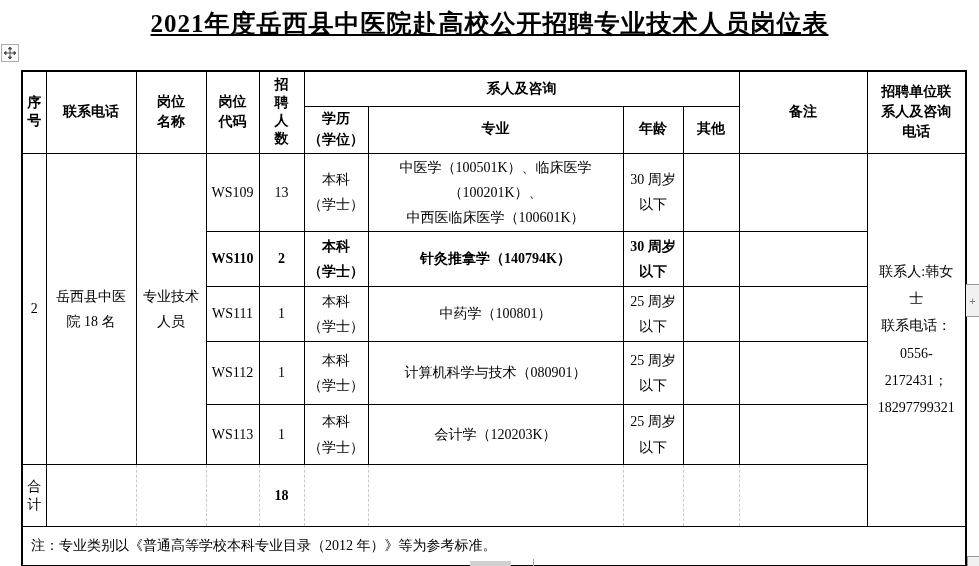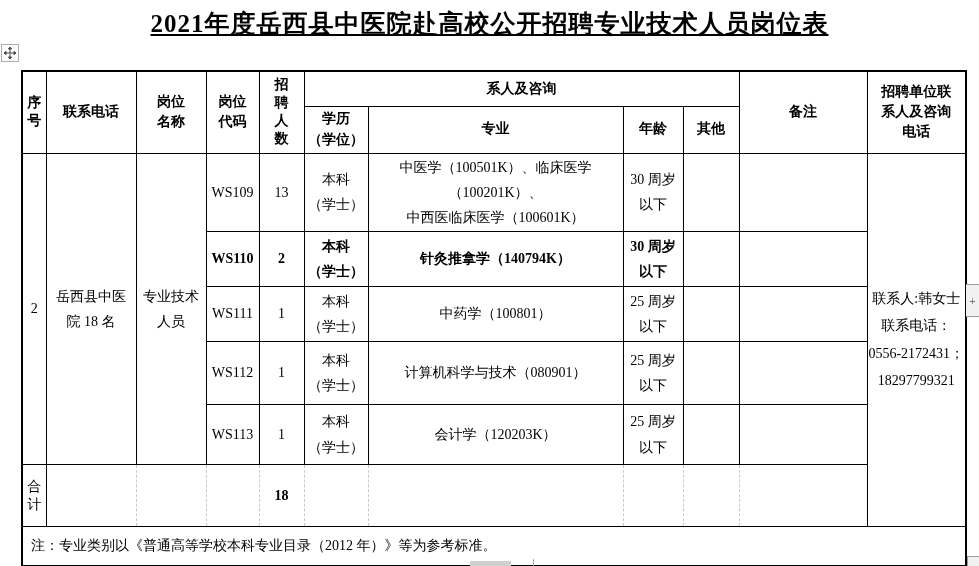--- a/index.html
+++ b/index.html
@@ -19,21 +19,21 @@
   }
   .job-table th, .job-table td {
     border:1px solid #000;
     text-align:center; vertical-align:middle;
     font-size:14px; padding:1px 2px;
     white-space:pre-line; overflow:hidden;
   }
   .job-table th { font-weight:bold; line-height:1.45; }
   .job-table td { line-height:1.8; }
   .vert { line-height:1.28 !important; }
-  .contact-cell { text-align:right; padding:2px 0 !important; line-height:1.95 !important; }
+  .contact-cell { text-align:right; padding:2px 7px !important; line-height:1.95 !important; }
   .ghost {
     border-left:1px dashed #c9c9c9 !important;
     border-right:1px dashed #c9c9c9 !important;
   }
   .bold { font-weight:bold; }
   .note-cell { text-align:left !important; padding-left:8px !important; line-height:1.3 !important; }
   tr.h1 { height:35px; } tr.h2 { height:47px; }
   tr.r0 { height:73px; } tr.r1 { height:55px;font-weight:bold; } tr.r2 { height:55px; }
   tr.r3 { height:63px; } tr.r4 { height:60px;padding-left:8px; }
   tr.total-row { height:62px; } tr.note-row { height:39px;padding-left:33px; }

